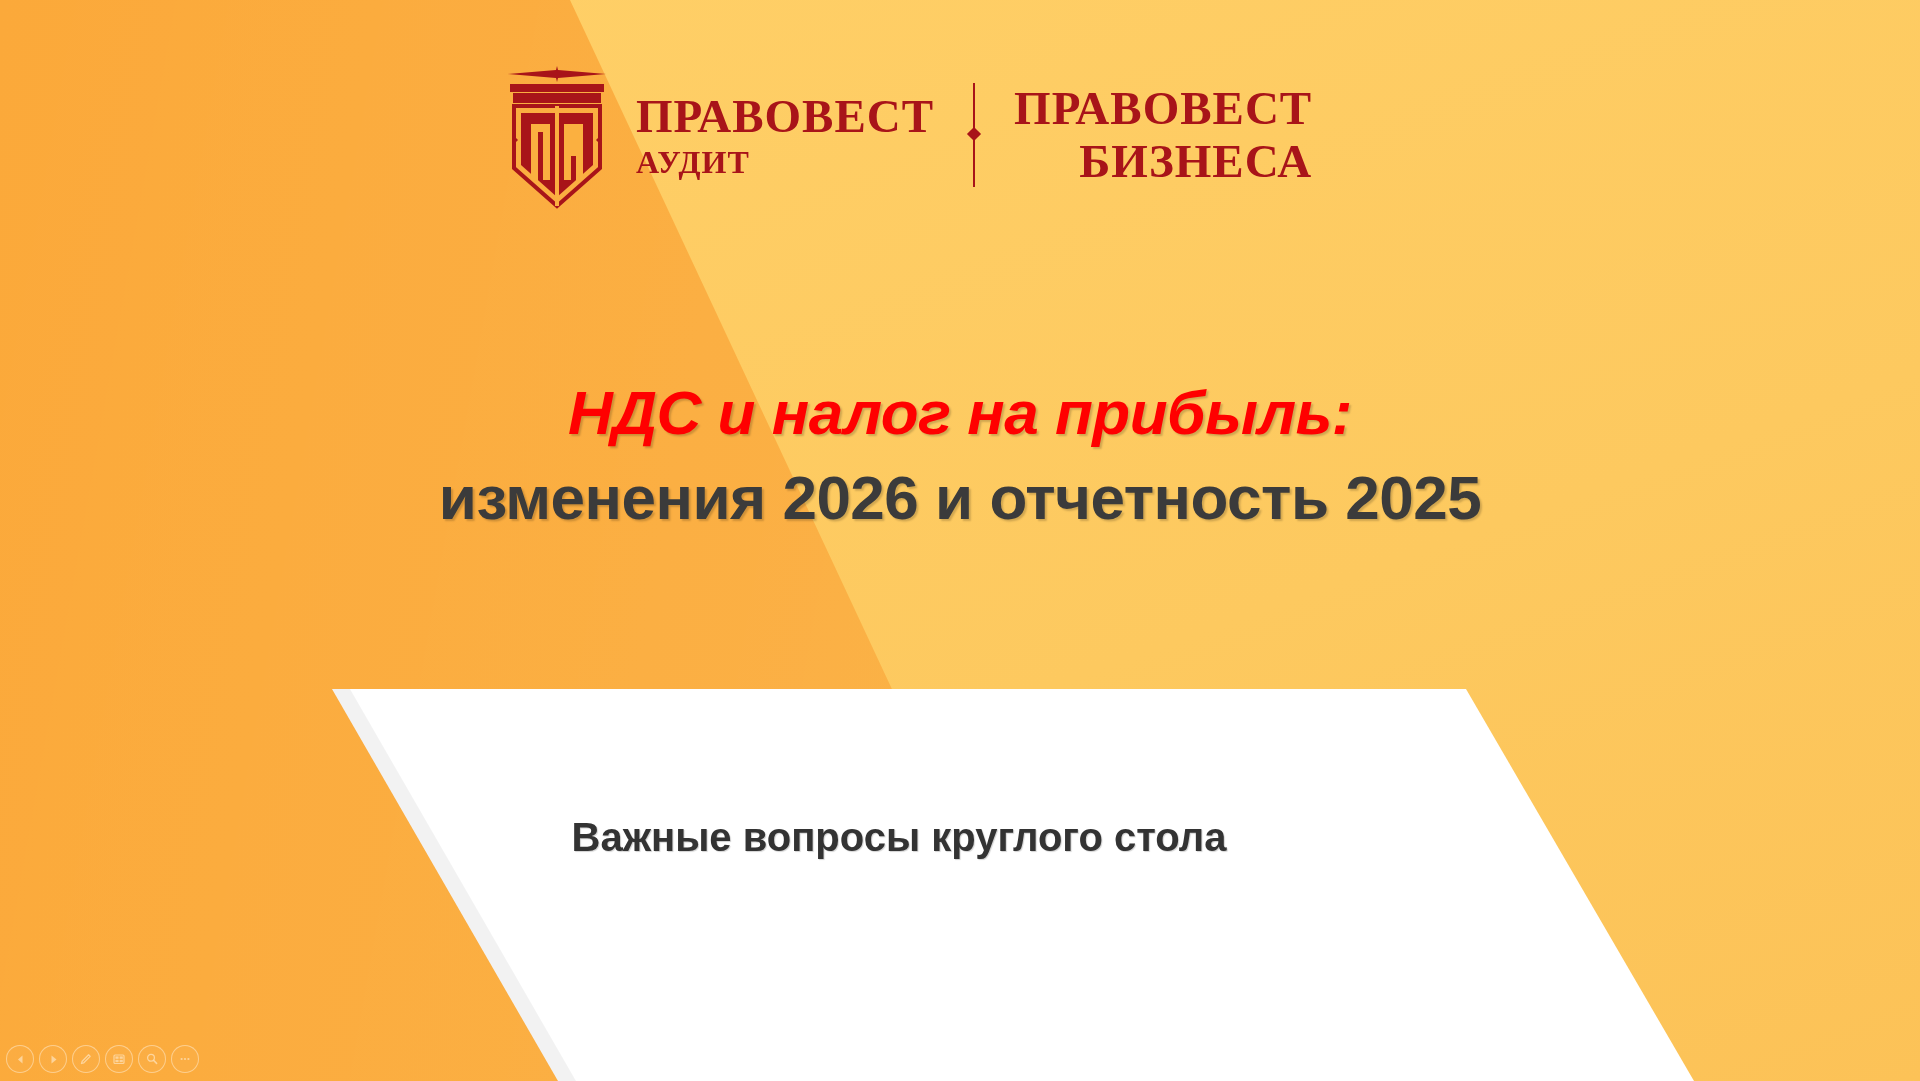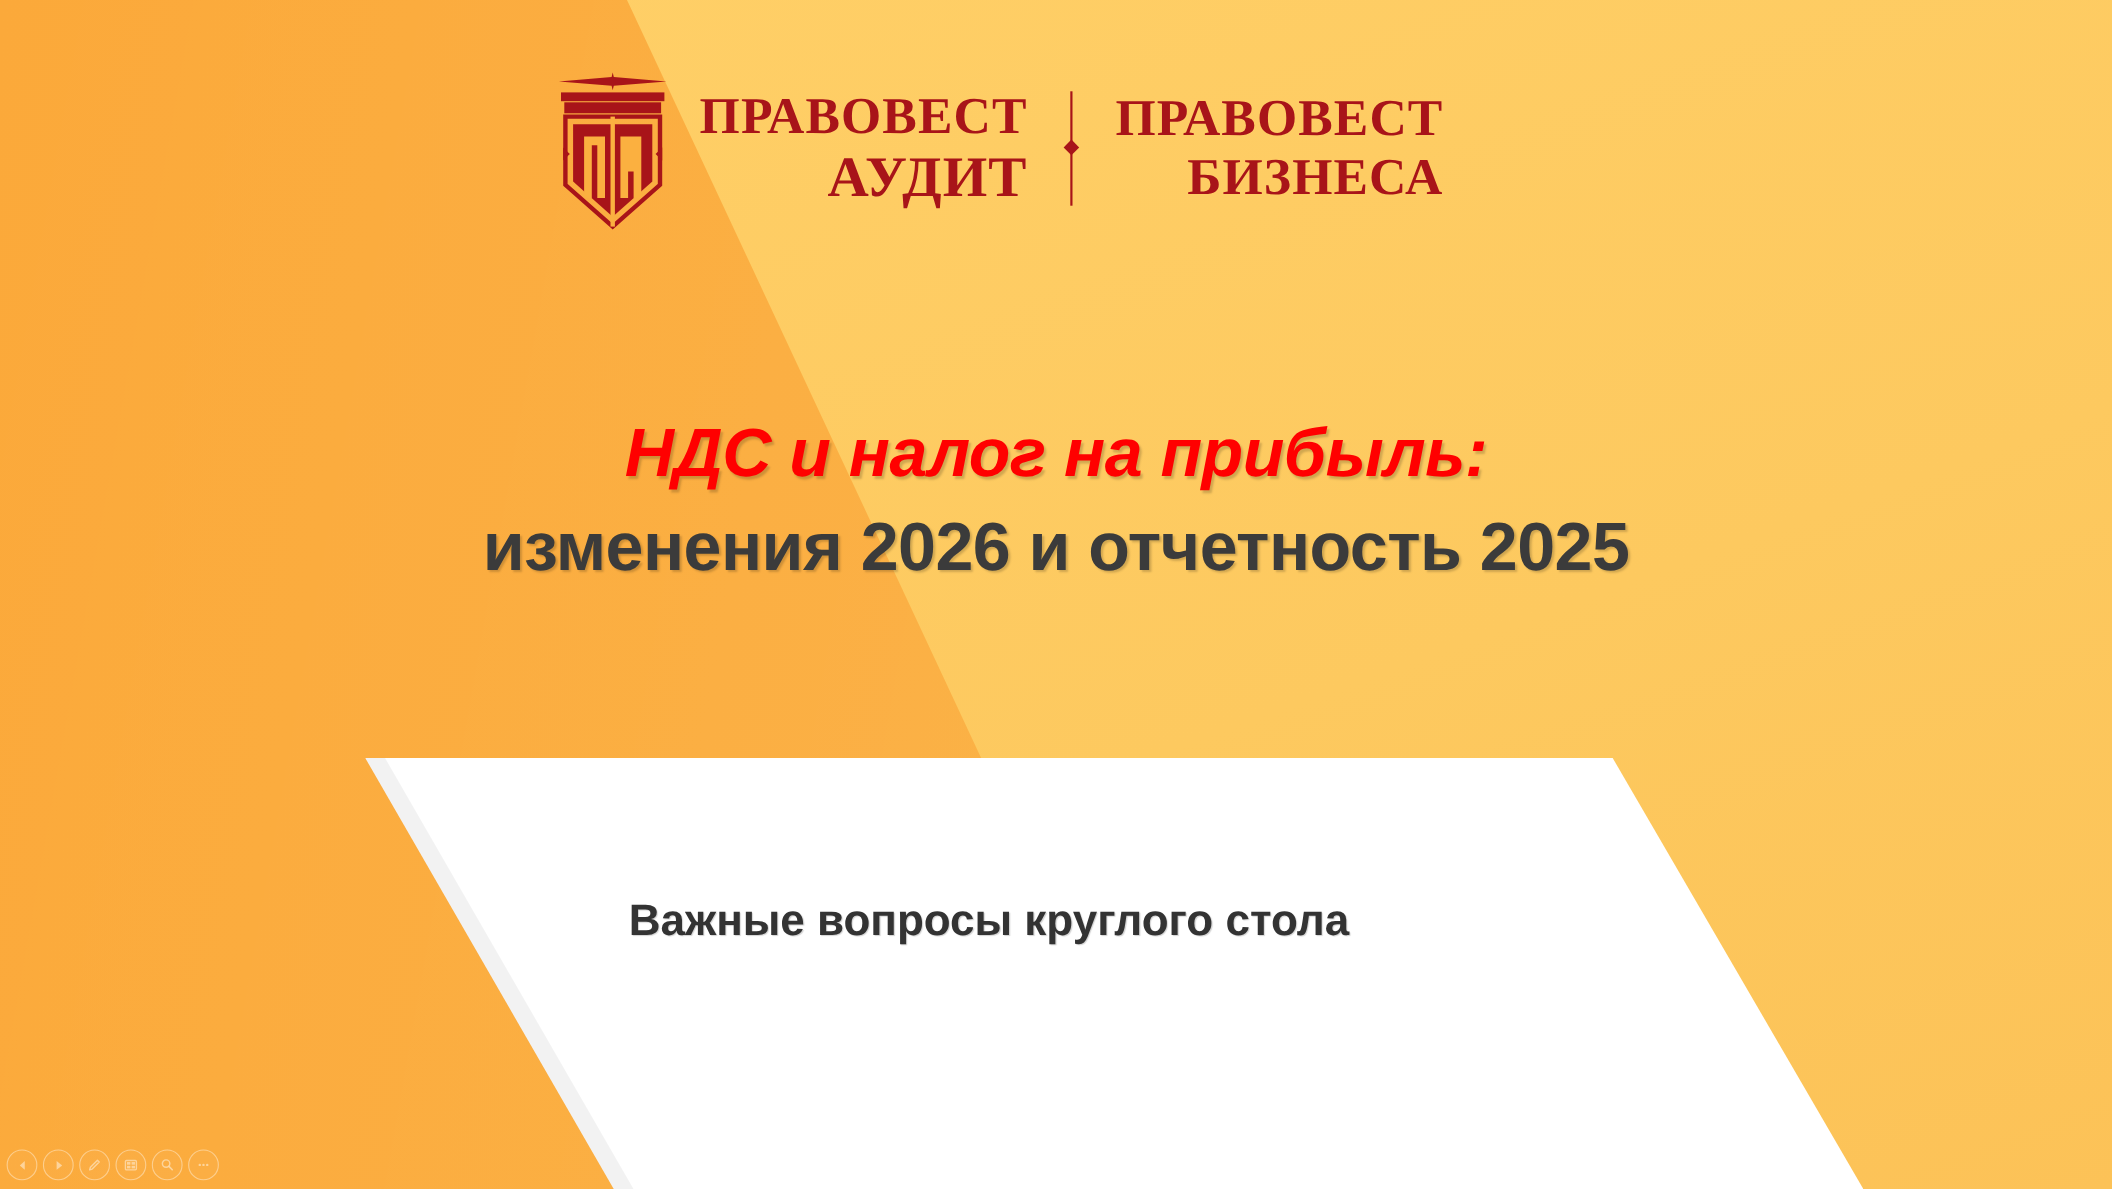--- a/index.html
+++ b/index.html
@@ -82,21 +82,21 @@
     display: flex;
     flex-direction: column;
     justify-content: center;
     color: #A81419;
     font-family: "Liberation Serif", "DejaVu Serif", serif;
     font-weight: 700;
     letter-spacing: 1px;
     line-height: 1.0;
   }
   .logo-wordmark .line1 { font-size: 47px; }
-  .logo-wordmark .line2 { font-size: 52px; margin-top: 6px; text-align: right; }
+  .logo-wordmark .line2 { font-size: 32px; margin-top: 6px; }
 
   .logo-divider {
     margin: 0 38px 0 38px;
     width: 4px;
     height: 104px;
     position: relative;
     flex: 0 0 auto;
   }
   .logo-divider .bar {
     position: absolute;

